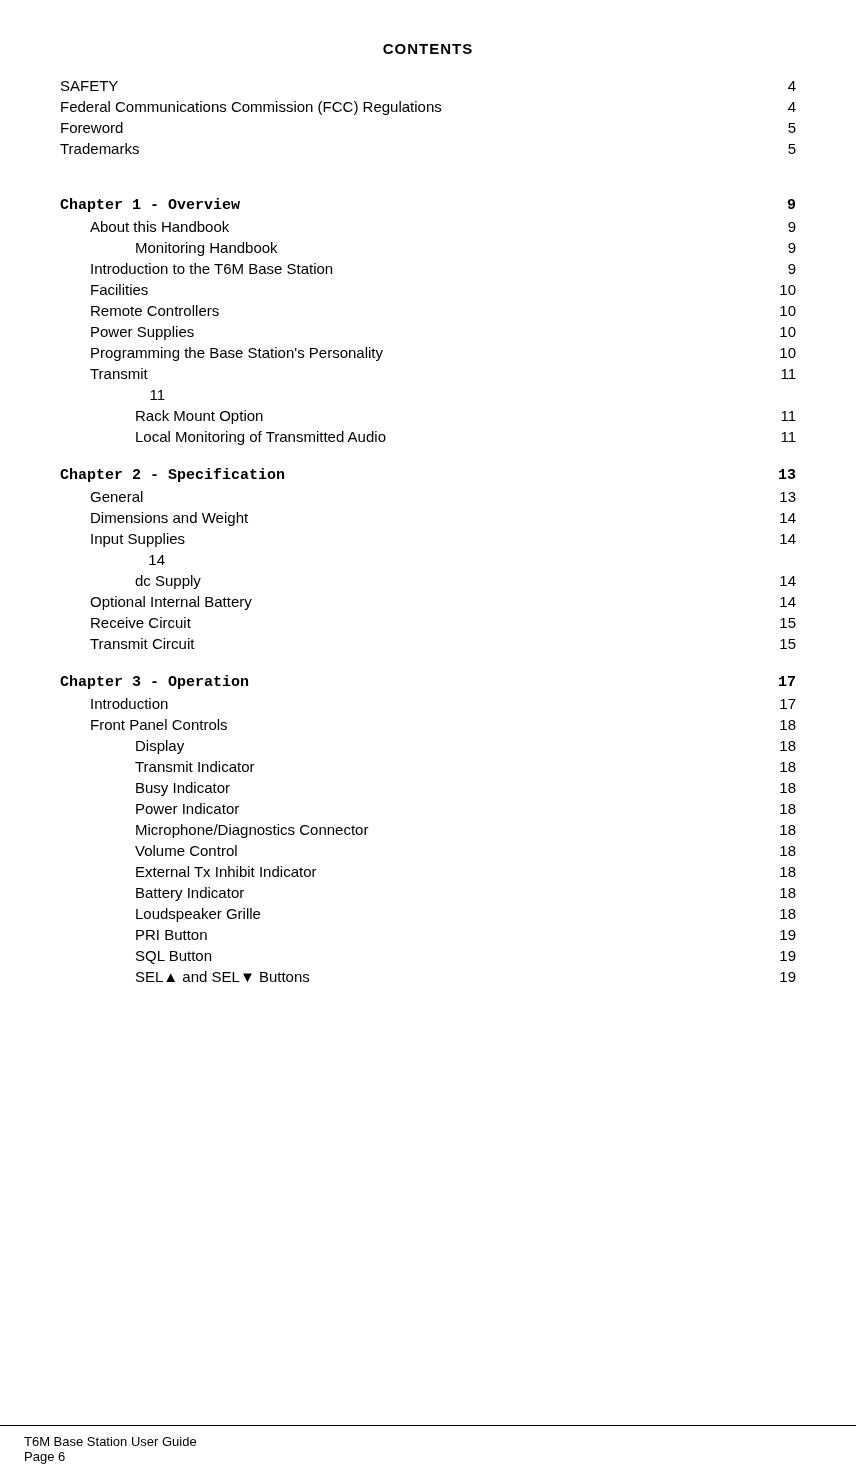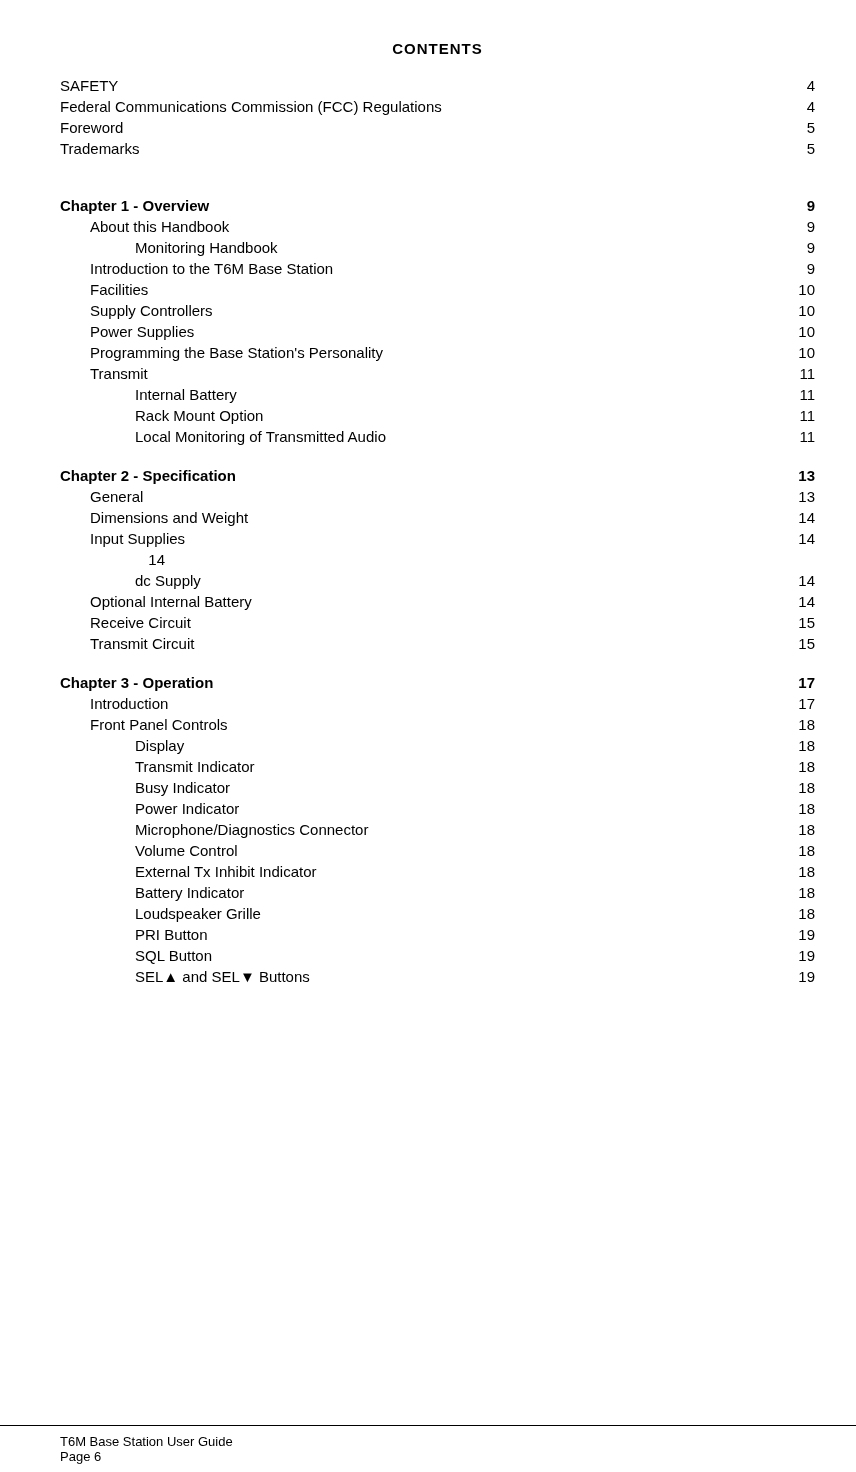--- a/index.html
+++ b/index.html
@@ -10,21 +10,21 @@
     body {
       background: #ffffff;
       font-family: Arial, Helvetica, sans-serif;
       font-size: 15px;
       color: #000000;
       width: 856px;
       min-height: 1472px;
       position: relative;
     }
     .page {
-      padding: 40px 41px 80px 60px;
+      padding: 40px 60px 80px 60px;
     }
     .page-title {
       text-align: center;
       font-weight: bold;
       font-size: 15px;
       margin-bottom: 20px;
       letter-spacing: 1px;
     }
     .toc-top-entry {
       display: flex;
@@ -41,20 +41,21 @@
     }
     .spacer {
       height: 18px;
     }
     .chapter-entry {
       display: flex;
       justify-content: space-between;
       margin-bottom: 4px;
       font-weight: bold;
       font-size: 15px;
+      font-family: Liberation Mono, monospace;
     }
     .chapter-entry .label {
       flex: 1;
     }
     .chapter-entry .page-num {
       text-align: right;
       min-width: 30px;
       font-weight: bold;
     }
     .section-entry {
@@ -82,21 +83,21 @@
     .subsection-entry .page-num {
       text-align: right;
       min-width: 30px;
     }
     .footer {
       position: absolute;
       bottom: 0;
       left: 0;
       right: 0;
       border-top: 1px solid #000;
-      padding: 8px 60px;
+      padding: 8px 24px;
       display: flex;
       flex-direction: column;
     }
     .footer-line {
       font-size: 13px;
       color: #000;
     }
   </style>
 </head>
 <body>
@@ -141,37 +142,36 @@
           </div>
       <div class="section-entry">
         <span class="label">Introduction to the T6M Base Station</span>
         <span class="page-num">9</span>
       </div>
       <div class="section-entry">
         <span class="label">Facilities</span>
         <span class="page-num">10</span>
       </div>
       <div class="section-entry">
-        <span class="label">Supply Controllers</span>
+        <span class="label">Remote Controllers</span>
         <span class="page-num">10</span>
       </div>
       <div class="section-entry">
         <span class="label">Power Supplies</span>
         <span class="page-num">10</span>
       </div>
       <div class="section-entry">
         <span class="label">Programming the Base Station's Personality</span>
         <span class="page-num">10</span>
       </div>
       <div class="section-entry">
         <span class="label">Transmit</span>
         <span class="page-num">11</span>
       </div>
       <div class="subsection-entry">
-            <span class="label">Internal Battery</span>
             <span class="page-num">11</span>
           </div>
       <div class="subsection-entry">
             <span class="label">Rack Mount Option</span>
             <span class="page-num">11</span>
           </div>
       <div class="subsection-entry">
             <span class="label">Local Monitoring of Transmitted Audio</span>
             <span class="page-num">11</span>
           </div>

